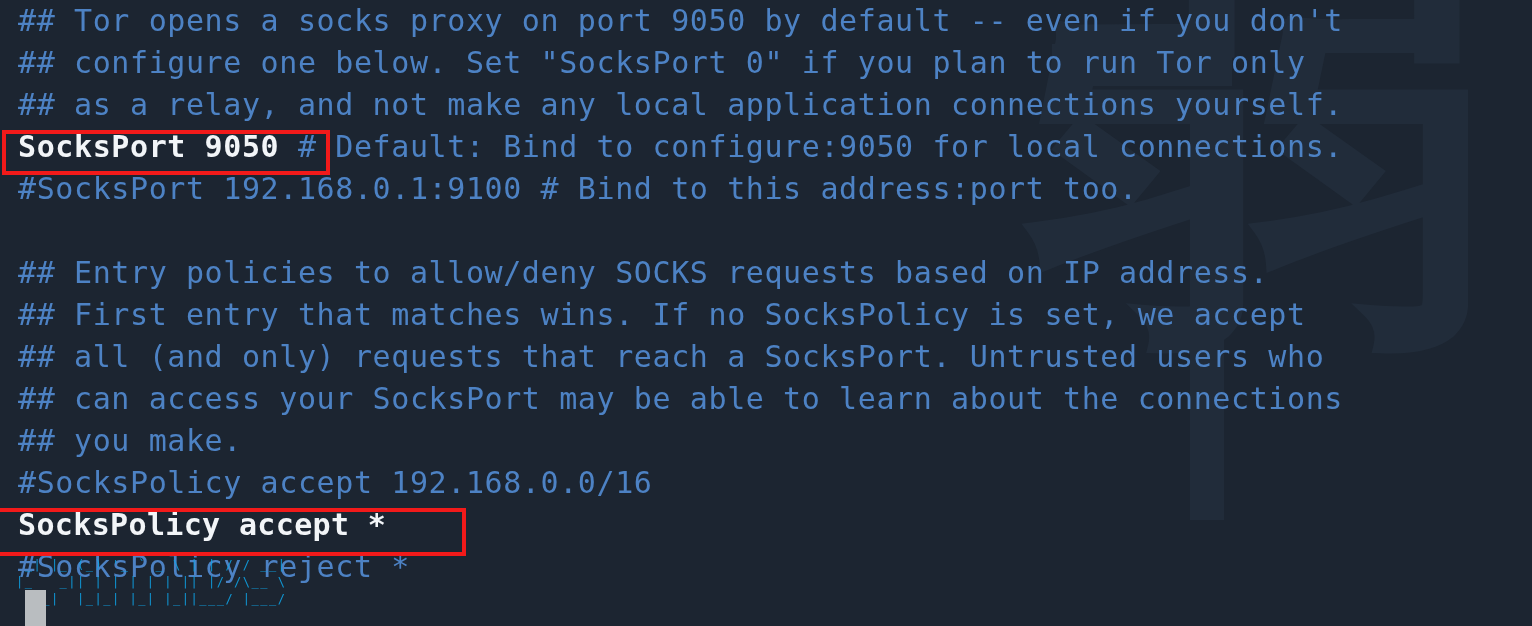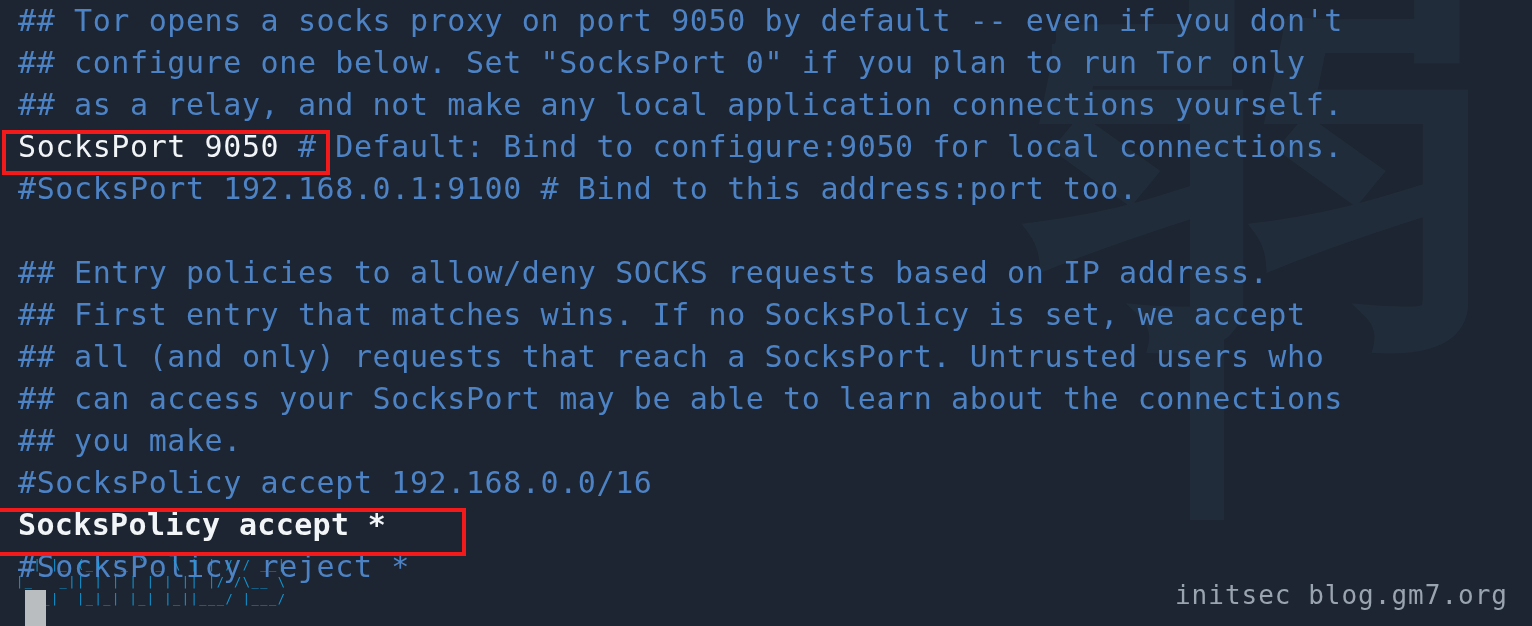--- a/index.html
+++ b/index.html
@@ -119,21 +119,21 @@
   <div class="watermark-layer">
     <div class="wm-glyph">弱</div>
     <div class="wm-bar" style="left:1190px; top:120px; width:34px; height:400px;"></div>
     <div class="wm-bar" style="left:1052px; top:44px; width:180px; height:42px;"></div>
   </div>
 
   <div class="term">
     <div class="line">## Tor opens a socks proxy on port 9050 by default -- even if you don't</div>
     <div class="line">## configure one below. Set "SocksPort 0" if you plan to run Tor only</div>
     <div class="line">## as a relay, and not make any local application connections yourself.</div>
-    <div class="line"><span class="active" style="color:#f2f5f8; font-weight:400;text-align:center;">SocksPort 9050</span><span> # Default: Bind to configure:9050 for local connections.</span></div>
+    <div class="line"><span class="active" style="color:#f2f5f8; font-weight:700;text-align:center;">SocksPort 9050</span><span> # Default: Bind to configure:9050 for local connections.</span></div>
     <div class="line">#SocksPort 192.168.0.1:9100 # Bind to this address:port too.</div>
     <div class="line blank"></div>
     <div class="line">## Entry policies to allow/deny SOCKS requests based on IP address.</div>
     <div class="line">## First entry that matches wins. If no SocksPolicy is set, we accept</div>
     <div class="line">## all (and only) requests that reach a SocksPort. Untrusted users who</div>
     <div class="line">## can access your SocksPort may be able to learn about the connections</div>
     <div class="line">## you make.</div>
     <div class="line">#SocksPolicy accept 192.168.0.0/16</div>
     <div class="line active">SocksPolicy accept *</div>
     <div class="line">#SocksPolicy reject *</div>
@@ -142,15 +142,14 @@
   <div class="ascii-art">   _    _ _ __ ___   _   _____
  _| |_ (_) '_ ` _ \ | | / / __|
 |_   _|| | | | | | || |/ /\__ \
   |_|  |_|_| |_| |_||___/ |___/</div>
 
   <div class="cursor-block"></div>
 
   <div class="redbox" id="redbox-socksport"></div>
   <div class="redbox" id="redbox-sockspolicy"></div>
 
-  <div class="site-watermark">initsec blog.gm7.org</div>
 
 </div>
 
 </body></html>

